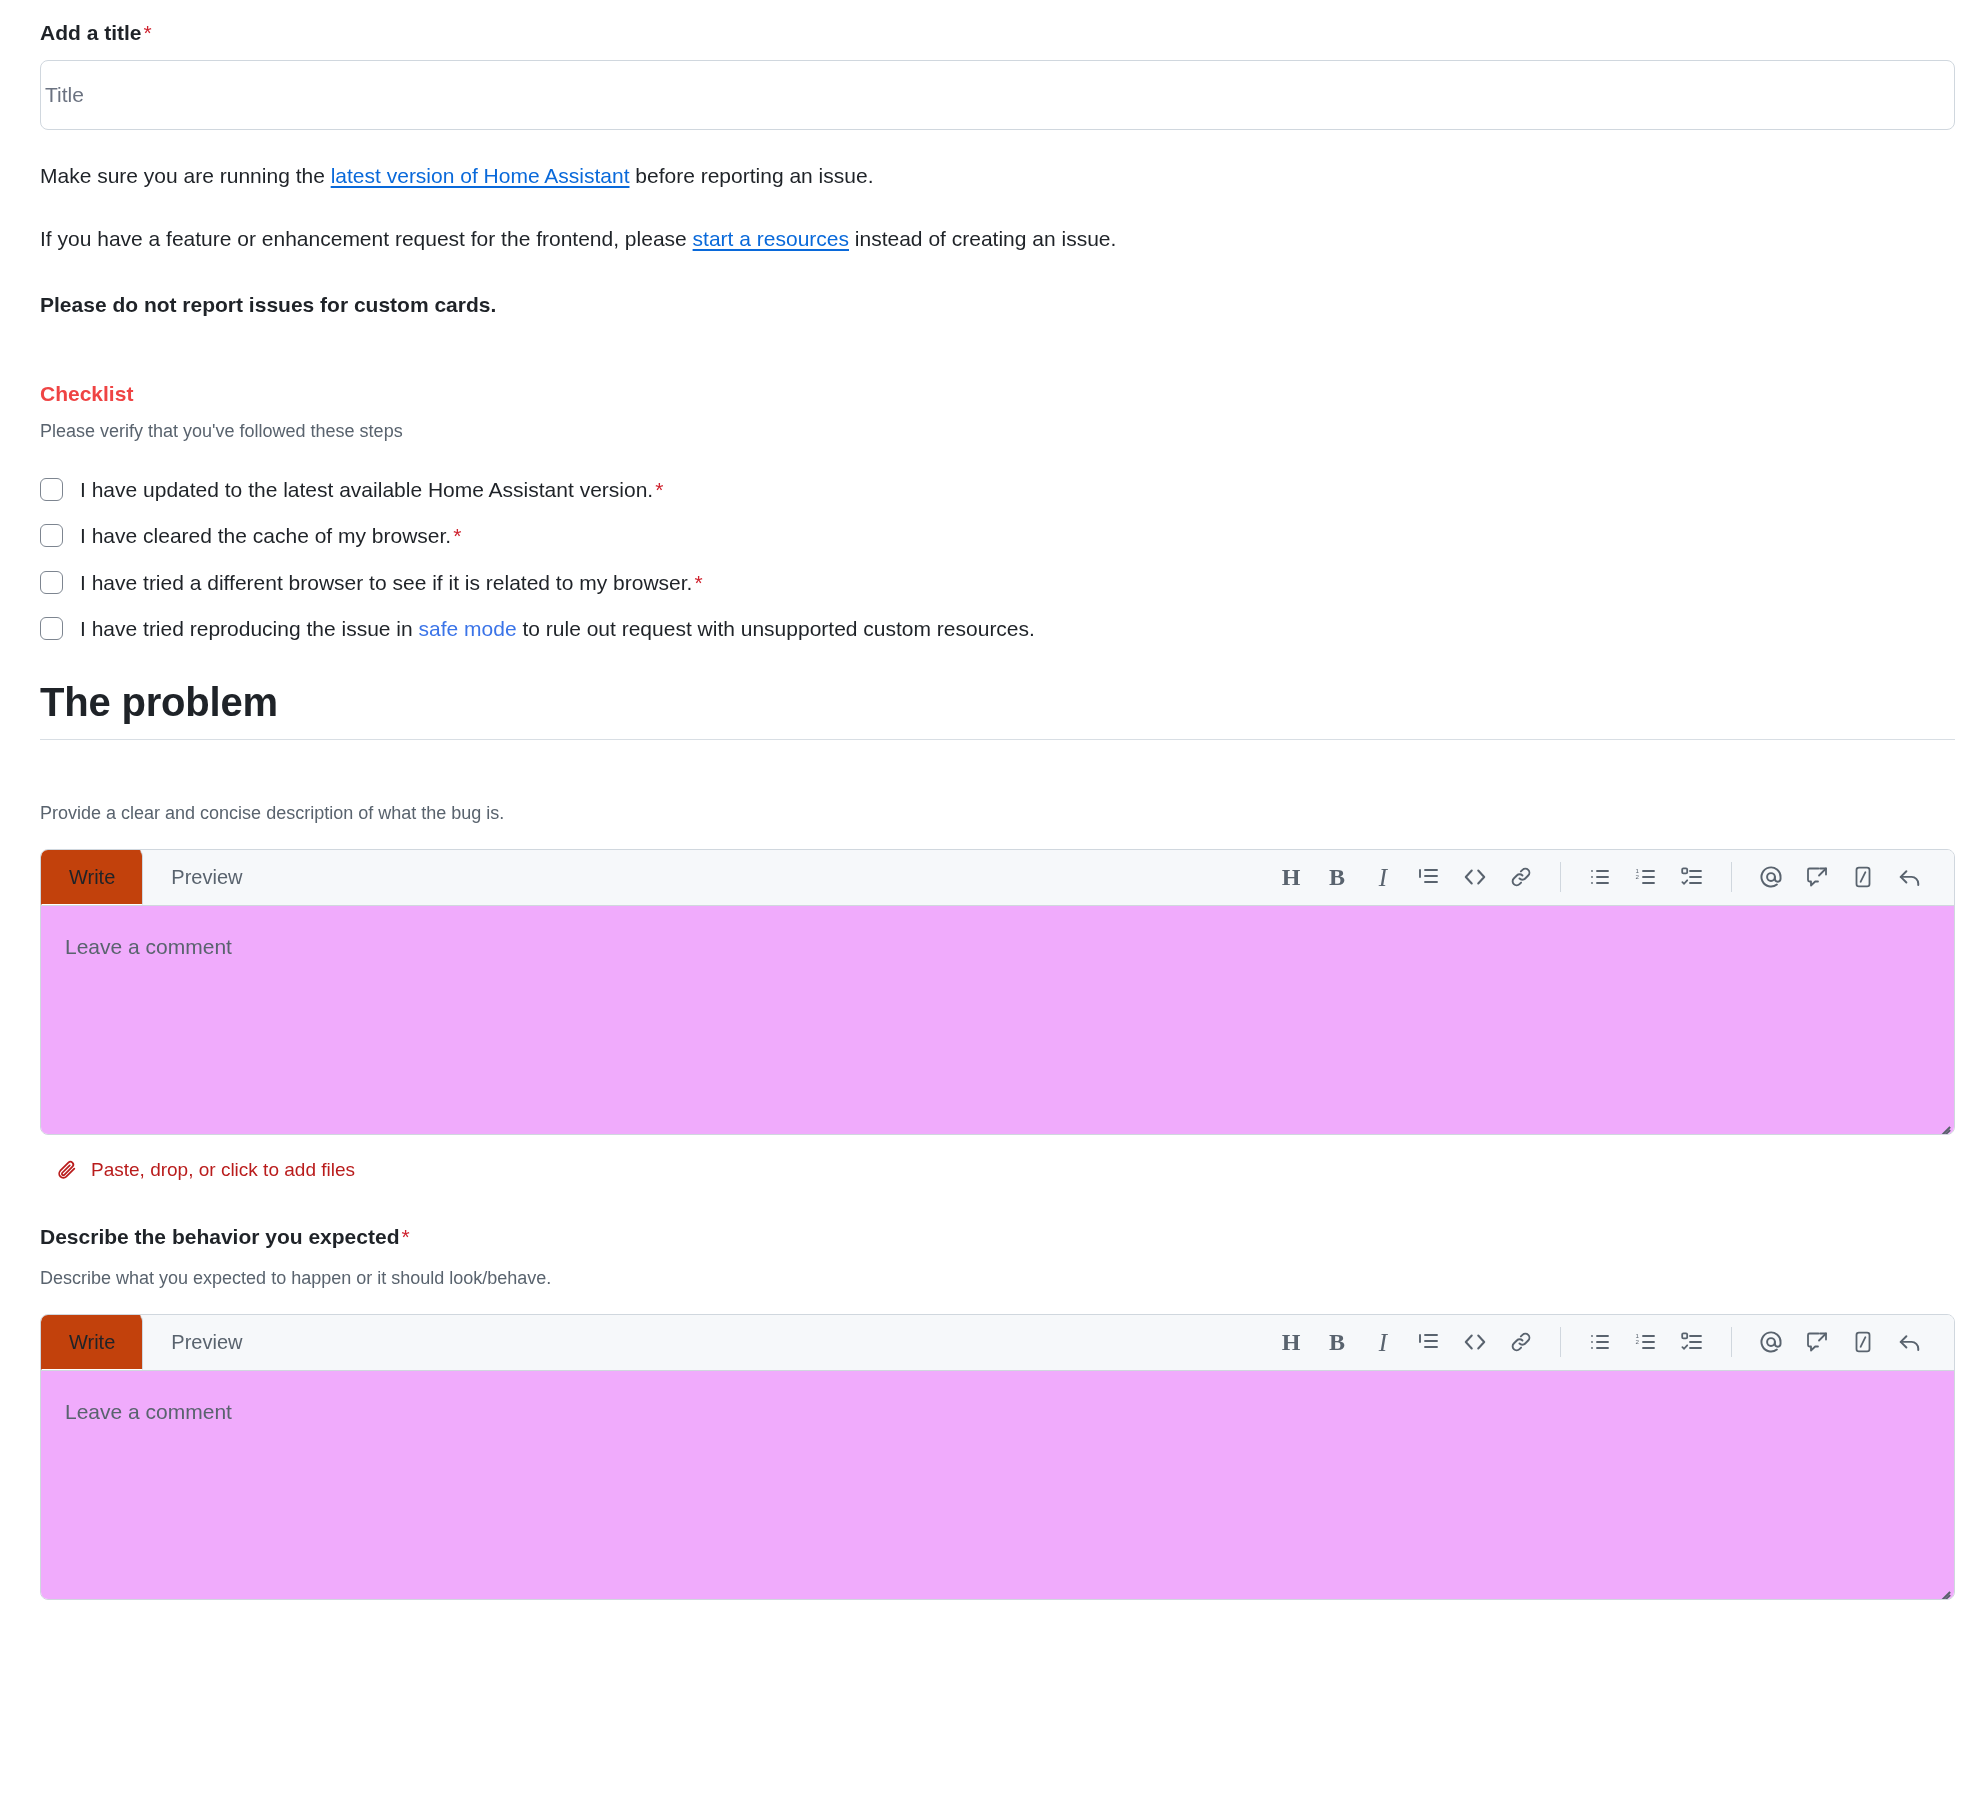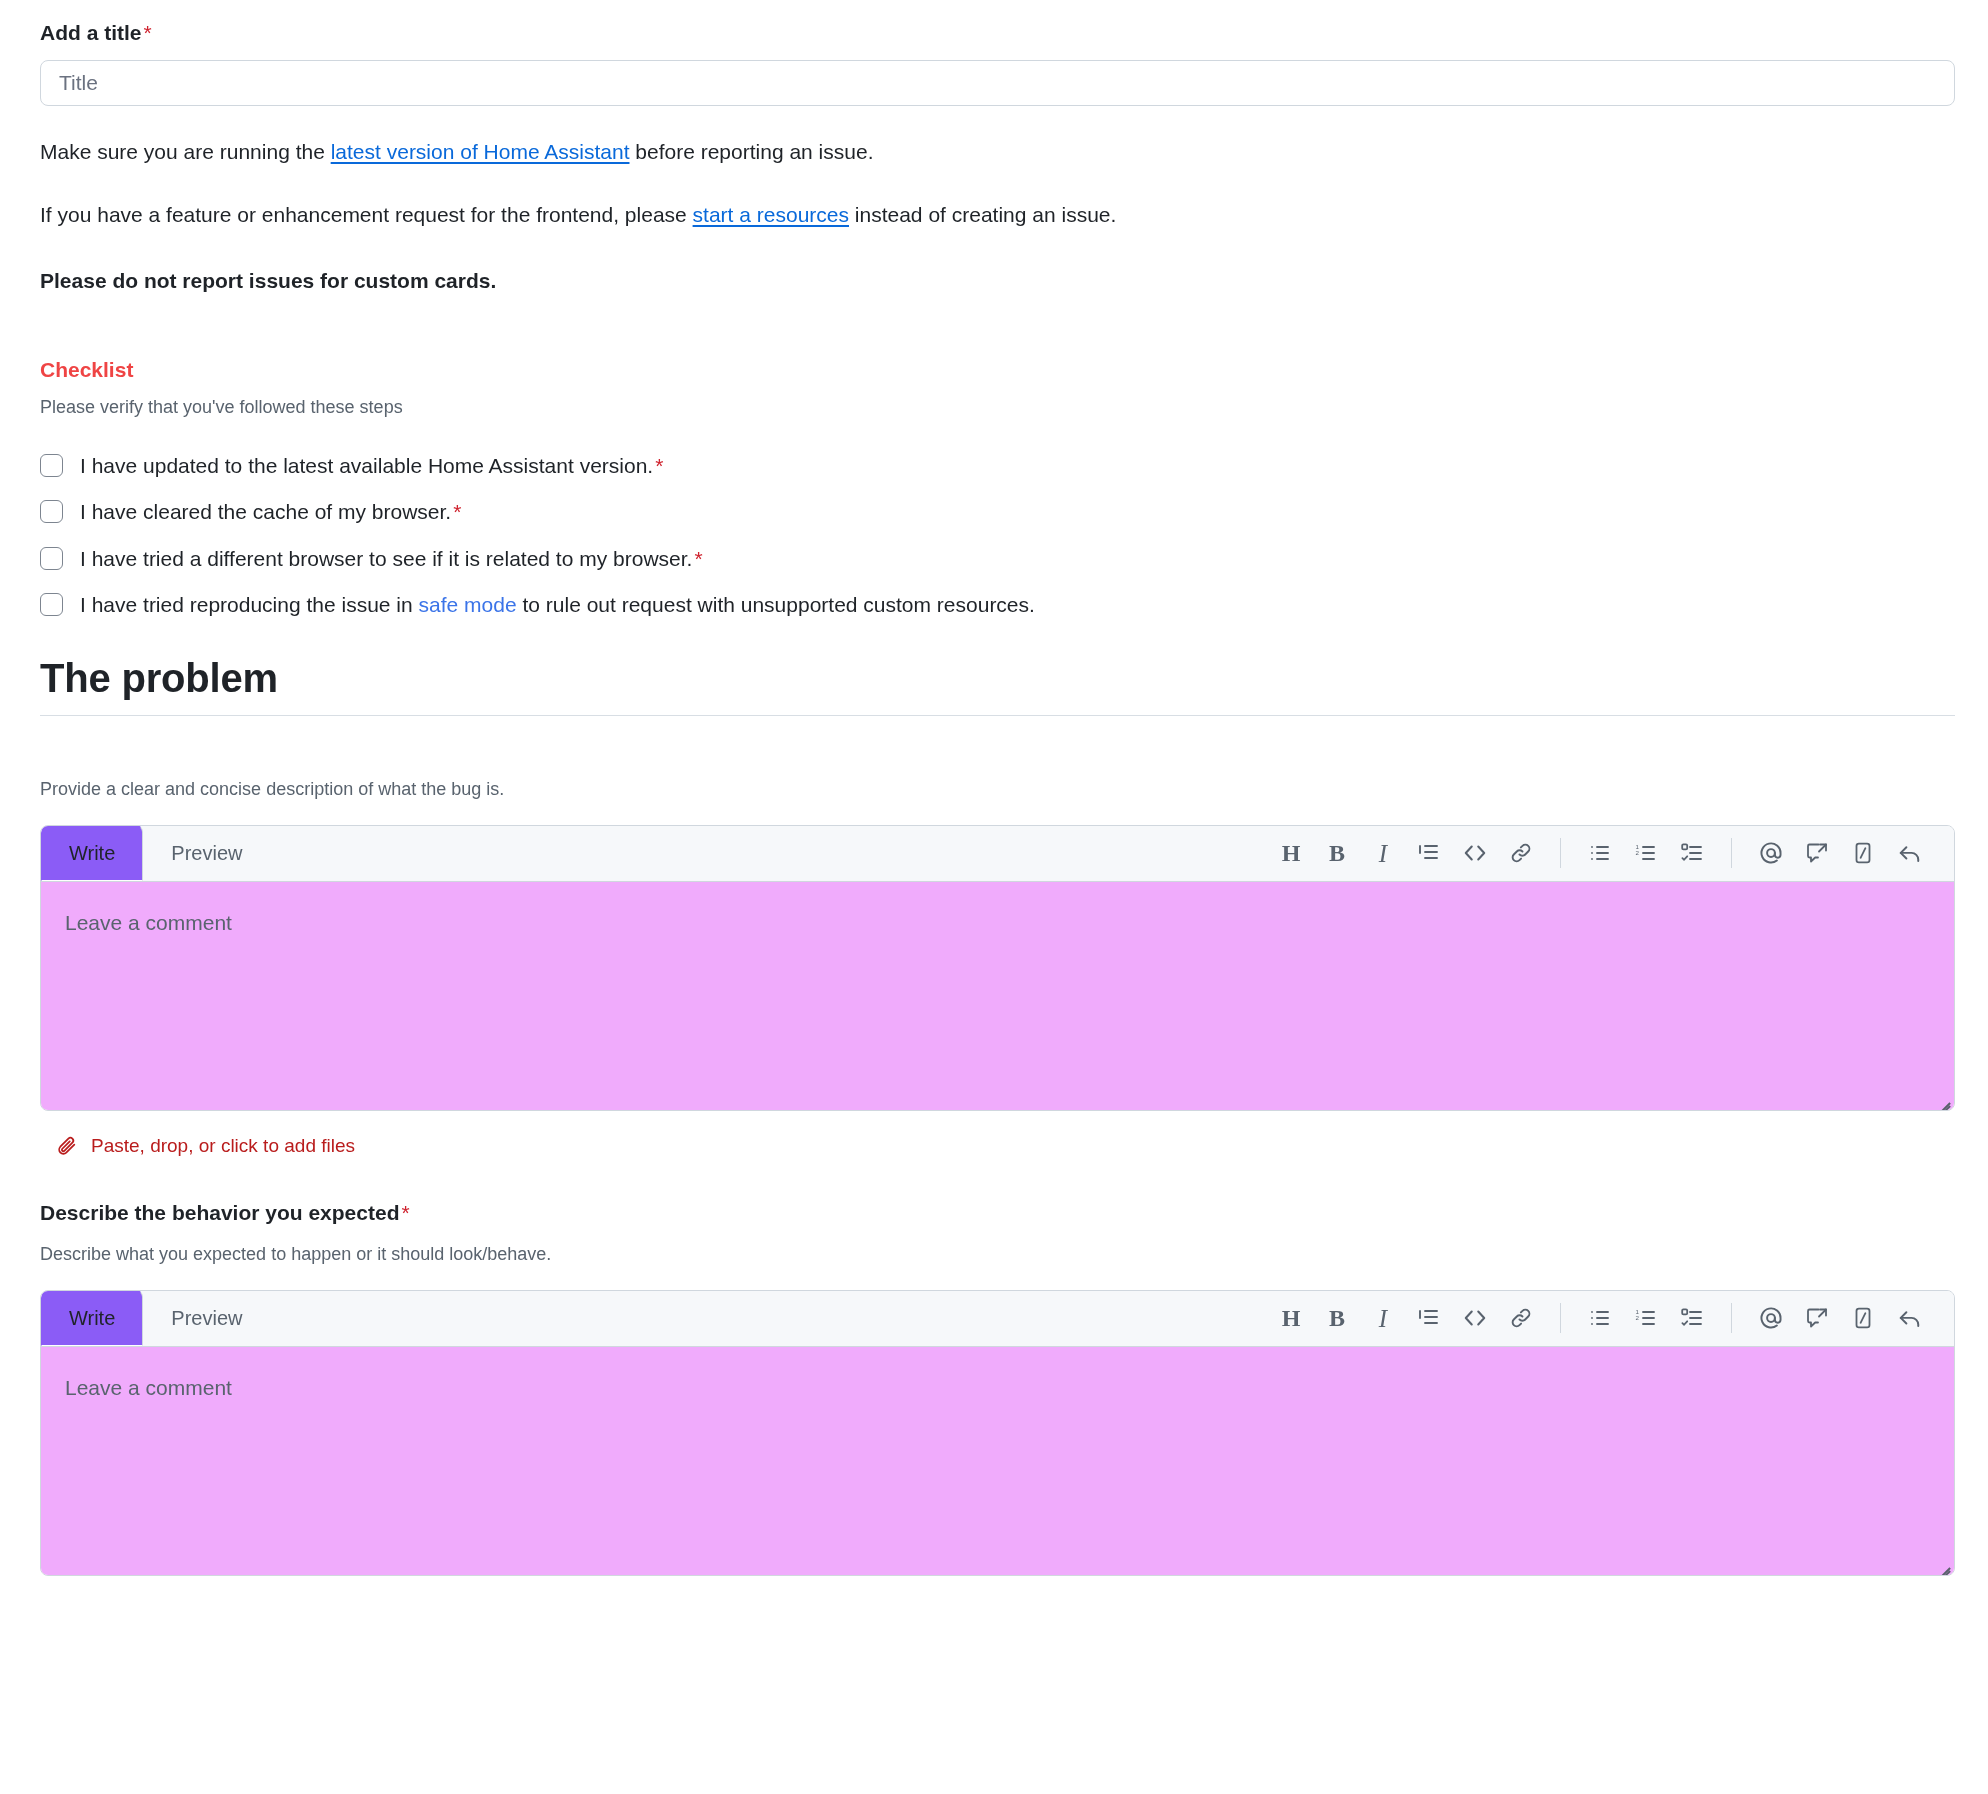--- a/index.html
+++ b/index.html
@@ -31,23 +31,23 @@
     display: block;
   }
   .req {
     color: #cf222e;
     font-weight: normal;
     margin-left: 2px;
   }
   .title-input {
     display: block;
     width: 1915px;
-    height: 46px;
+    height: 70px;
     margin-top: 13px;
-    padding: 0 18px;
+    padding: 0 4px;
     font-family: "Liberation Sans", sans-serif;
     font-size: 21px;
     color: #1f2328;
     background: #ffffff;
     border: 1px solid #d0d7de;
     border-radius: 8px;
     outline: none;
   }
   .title-input::placeholder {
     color: #6b7280;
@@ -162,21 +162,21 @@
     color: #59636e;
     padding: 0 27px;
     display: flex;
     align-items: center;
     height: 56px;
     cursor: pointer;
     border: 1px solid transparent;
     margin-bottom: -1px;
   }
   .tab.active {
-    background: #8b5cf6;
+    background: #c2410c;
     color: #1f2328;
     border: 1px solid #d0d7de;
     border-bottom-color: #ffffff;
     border-top-color: transparent;
     border-top-left-radius: 7px;
     border-top-right-radius: 7px;
   }
   .tab.active:first-child { border-left-color: transparent; }
 
   .toolbar {

